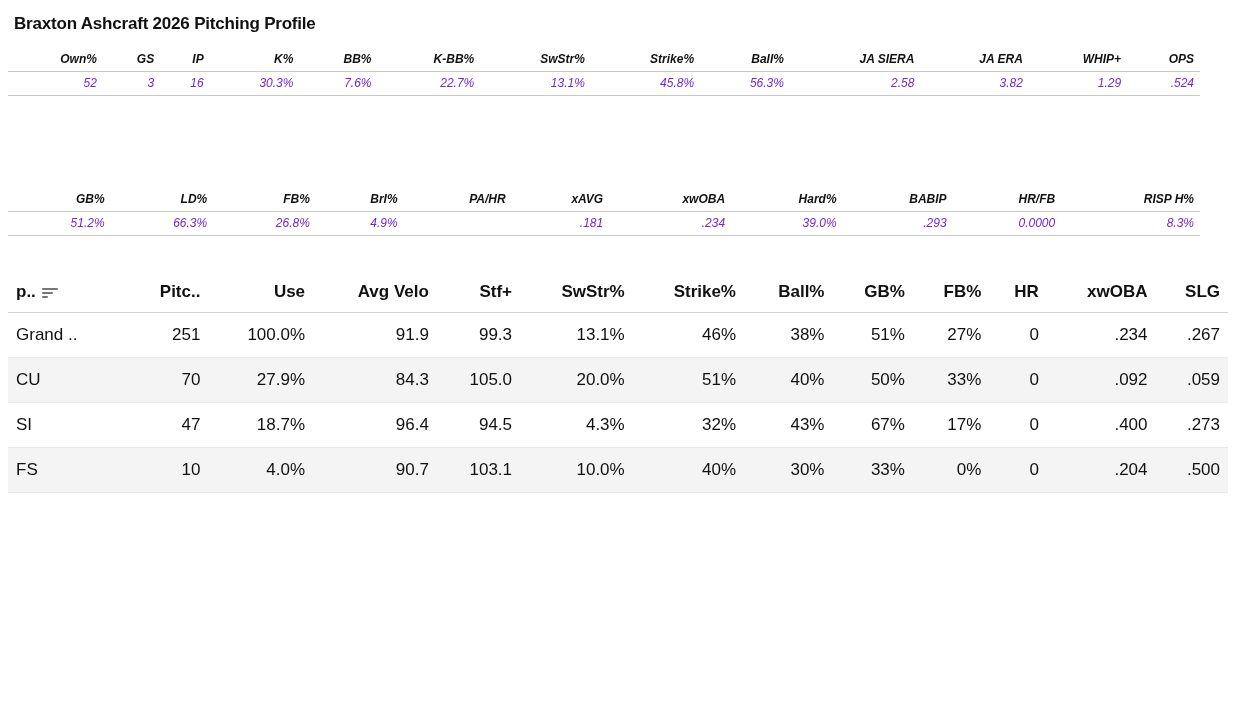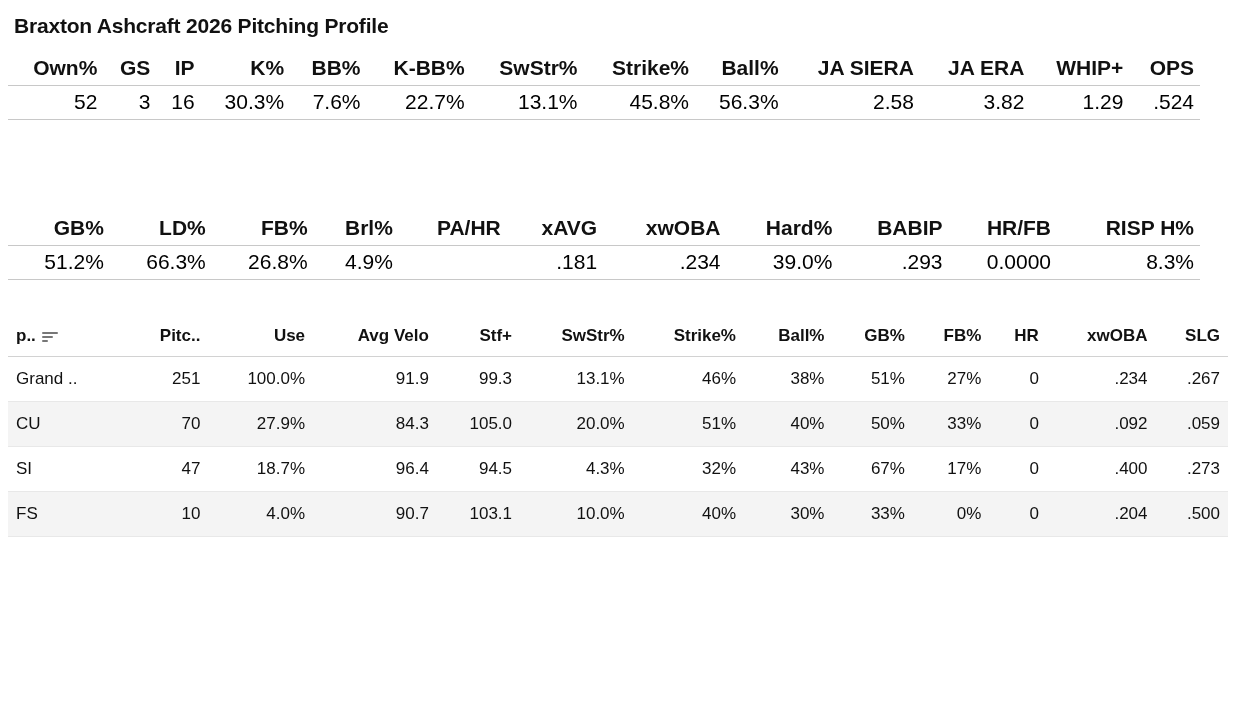--- a/index.html
+++ b/index.html
@@ -13,48 +13,49 @@
     font-family: "Liberation Sans", sans-serif;
     color: #111111;
   }
   .page {
     width: 1236px;
     height: 714px;
     position: relative;
     padding: 0;
   }
   .title {
-    font-size: 21px;
+    font-size: 17px;
     font-weight: bold;
     color: #111111;
     padding: 14px 0 0 14px;
     letter-spacing: -0.2px;
   }
 
   
   .summary-wrap { padding: 0 36px 0 8px; }
   table.summary {
     width: 100%;
     border-collapse: collapse;
-    font-size: 21px;
+    font-size: 12px;
+    font-style: italic;
   }
   table.summary th {
     font-weight: bold;
     text-align: right;
     padding: 4px 6px 5px 6px;
     border-bottom: 1px solid #c8c8c8;
     white-space: nowrap;
     color: #111111;
   }
   table.summary td {
     text-align: right;
     padding: 4px 6px 5px 6px;
     border-bottom: 1px solid #c8c8c8;
     white-space: nowrap;
-    color: #000000;
+    color: #6d28d9;
   }
   .summary-block-1 { margin-top: 14px; }
   .summary-block-2 { margin-top: 0; }
 
   .spacer-a { height: 92px; }
   .spacer-b { height: 38px; }
 
   
   .pitch-wrap { padding: 0 8px 0 8px; }
   table.pitch {

